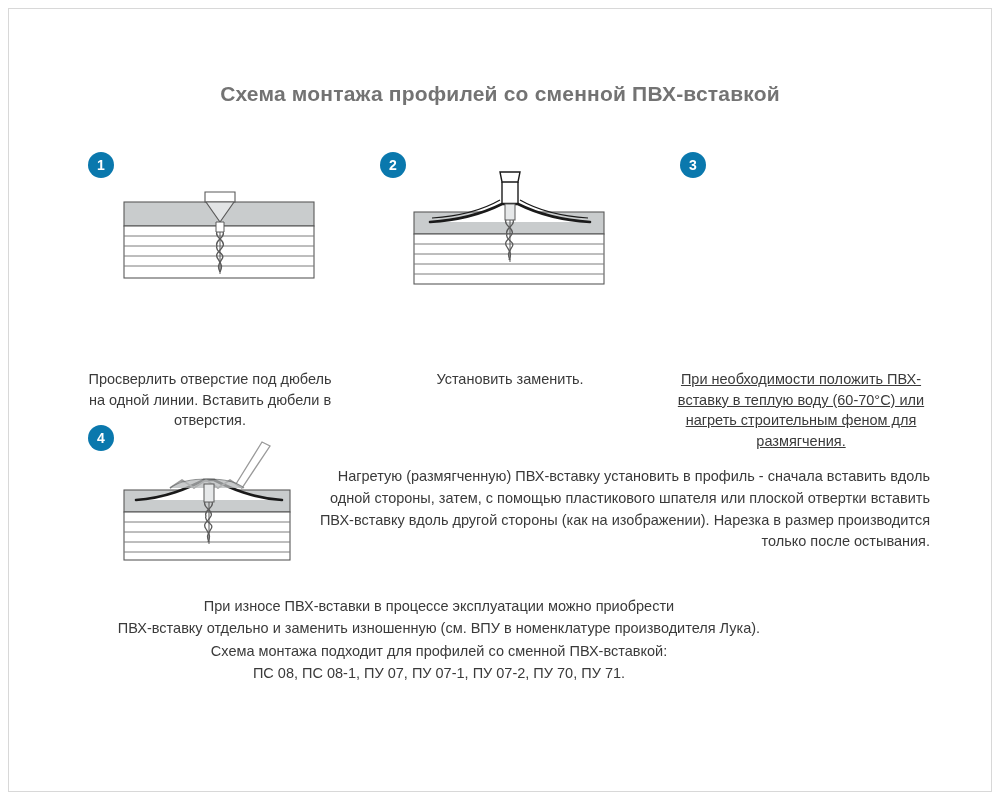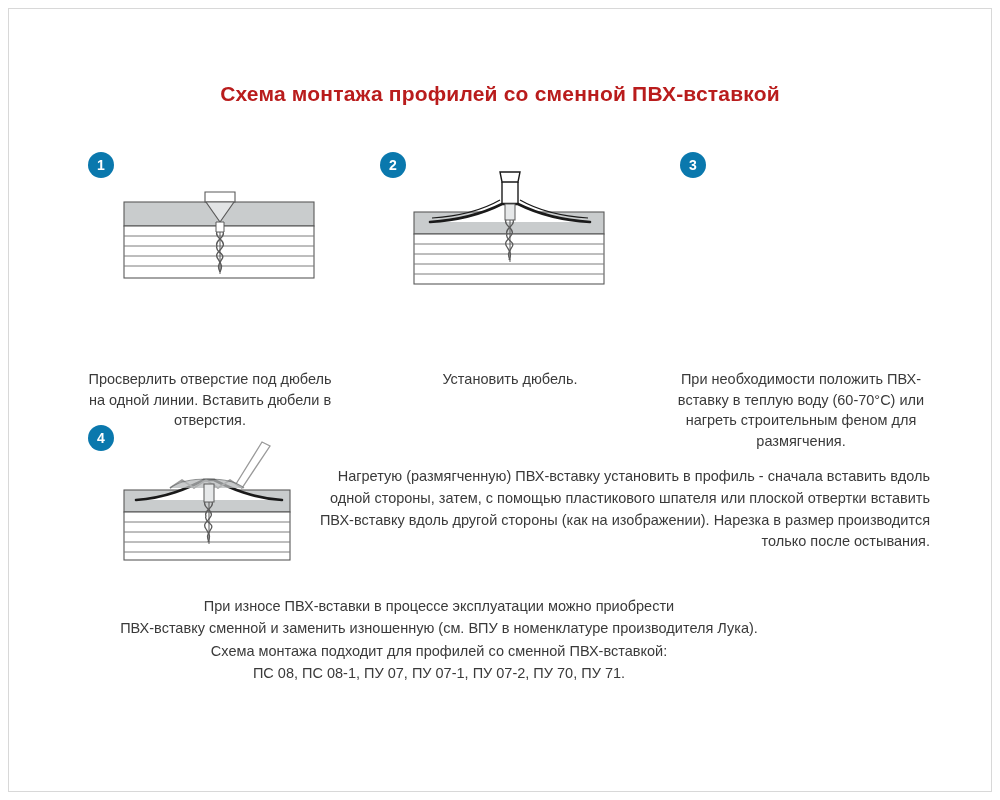--- a/index.html
+++ b/index.html
@@ -31,21 +31,21 @@
   }
 
   .title {
     position: absolute;
     left: 0;
     top: 82px;
     width: 1000px;
     text-align: center;
     font-size: 21px;
     font-weight: bold;
-    color: #b91c1c;
+    color: #737373;
     letter-spacing: 0.2px;
   }
 
   
   .badge {
     position: absolute;
     width: 26px;
     height: 26px;
     border-radius: 50%;
     background: #0a78ad;
@@ -145,26 +145,26 @@
       <line x1="118" y1="44" x2="118" y2="22" stroke="#1a1a1a" stroke-width="1.4"></line>
       <path d="M102 22 L100 12 L120 12 L118 22 Z" fill="#ffffff" stroke="#1a1a1a" stroke-width="1.4"></path>
 
       <rect x="105" y="44" width="10" height="16" fill="#e6e8e9" stroke="#5a5a5a" stroke-width="1"></rect>
       <path d="M106 60 C103 66 115 68 112 74 C109 80 103 81 107 87 C110 92 112 94 109 100" fill="none" stroke="#5a5a5a" stroke-width="1.3"></path>
       <path d="M113 60 C116 66 104 68 107 74 C104 80 116 81 112 87 C109 92 107 94 110 100" fill="none" stroke="#5a5a5a" stroke-width="1.3"></path>
       <line x1="110" y1="60" x2="110" y2="102" stroke="#5a5a5a" stroke-width="1"></line>
     </svg>
   </div>
 
-  <div class="caption" style="left:375px; top:326px; width:270px;">Установить дюбель.</div>
+  <div class="caption" style="left:375px; top:326px; width:270px;">Установить заменить.</div>
 
   <div class="badge" style="left:680px; top:152px;">3</div>
 
 
-  <div class="caption" style="left:660px; top:326px; width:282px;">При необходимости положить ПВХ-вставку в теплую воду (60-70°C) или нагреть строительным феном для размягчения.</div>
+  <div class="caption" style="left:660px; top:326px; width:282px;text-decoration:underline;">При необходимости положить ПВХ-вставку в теплую воду (60-70°C) или нагреть строительным феном для размягчения.</div>
 
   <div class="badge" style="left:88px; top:425px;">4</div>
 
   <div class="figure" style="left:110px; top:440px;">
     <svg width="200" height="130" viewBox="0 0 200 130" xmlns="http://www.w3.org/2000/svg">
 
       <path d="M152 2 L160 6 L132 48 L126 44 Z" fill="#ffffff" stroke="#9a9a9a" stroke-width="1.3"></path>
 
       <rect x="14" y="50" width="166" height="22" fill="#c9cccd" stroke="#5a5a5a" stroke-width="1.1"></rect>
 
@@ -183,18 +183,18 @@
       <path d="M95 62 C92 68 104 70 101 76 C98 82 92 83 96 89 C99 94 101 96 98 102" fill="none" stroke="#5a5a5a" stroke-width="1.3"></path>
       <path d="M102 62 C105 68 93 70 96 76 C93 82 105 83 101 89 C98 94 96 96 99 102" fill="none" stroke="#5a5a5a" stroke-width="1.3"></path>
       <line x1="99" y1="62" x2="99" y2="104" stroke="#5a5a5a" stroke-width="1"></line>
     </svg>
   </div>
 
   <div class="para" style="left:310px; top:466px; width:620px;">Нагретую (размягченную) ПВХ-вставку установить в профиль - сначала вставить вдоль одной стороны, затем, с помощью пластикового шпателя или плоской отвертки вставить ПВХ-вставку вдоль другой стороны (как на изображении). Нарезка в размер производится только после остывания.</div>
 
   <div class="footer">
     <div>При износе ПВХ-вставки в процессе эксплуатации можно приобрести</div>
-    <div>ПВХ-вставку сменной и заменить изношенную (см. ВПУ в номенклатуре производителя Лука).</div>
+    <div>ПВХ-вставку отдельно и заменить изношенную (см. ВПУ в номенклатуре производителя Лука).</div>
     <div>Схема монтажа подходит для профилей со сменной ПВХ-вставкой:</div>
     <div>ПС 08, ПС 08-1, ПУ 07, ПУ 07-1, ПУ 07-2, ПУ 70, ПУ 71.</div>
   </div>
 
 </div>
 
 </body></html>

